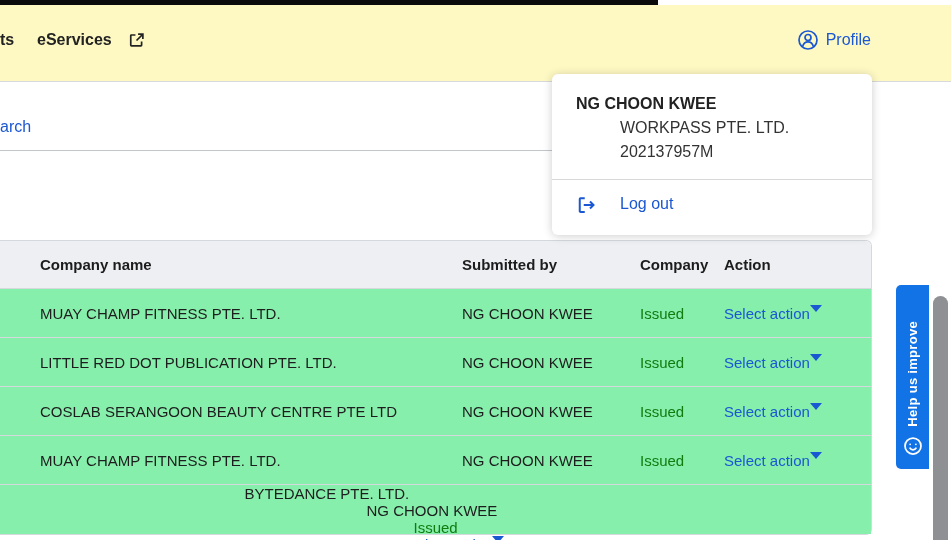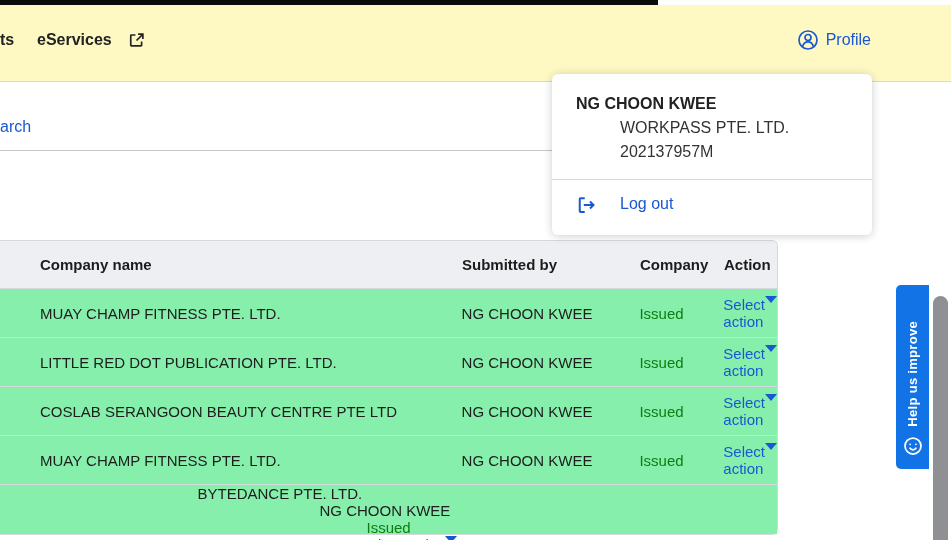--- a/index.html
+++ b/index.html
@@ -30,21 +30,21 @@
   #profile-menu { left:552px; top:74px; width:320px; background:#fff; border-radius:6px;
                   box-shadow:0 1px 10px rgba(0,0,0,.20); z-index:5; overflow:hidden; }
   #profile-menu .pm-info { padding:18px 24px 15px 24px; }
   .pm-name { font-size:16px; font-weight:700; color:#222; line-height:24px; }
   .pm-company, .pm-uen { font-size:16px; color:#333; line-height:24px;margin-left:44px; }
   .pm-divider { height:1px; background:#d8d8d8; }
   .pm-logout { display:flex; gap:24px; padding:15px 24px 16px 24px;
                color:#1a57d2; font-size:16px; cursor:pointer; }
 
   
-  #results-table { left:0; top:240px; width:778px; background:#fff;
+  #results-table { left:0; top:240px; width:872px; background:#fff;
                    border:1px solid #d5d9dd; border-left:none;
                    border-radius:0 6px 6px 0; }
   .thead { display:flex; align-items:center; height:48px; background:#edeff3;
            border-bottom:1px solid #d5d9dd; font-weight:700; font-size:15px; color:#1c1c1c;
            padding-left:40px; border-radius:0 6px 0 0; }
   .trow  { display:flex; align-items:center; height:49px; padding-left:40px;
            border-bottom:1px solid #d5d9dd; font-size:15px; color:#1d1d1d; background:#86efac; }
   .trow:last-child { border-bottom:none;flex-direction:column; }
   .c-company   { width:422px; padding-right:12px; }
   .c-submitted { width:178px; }

